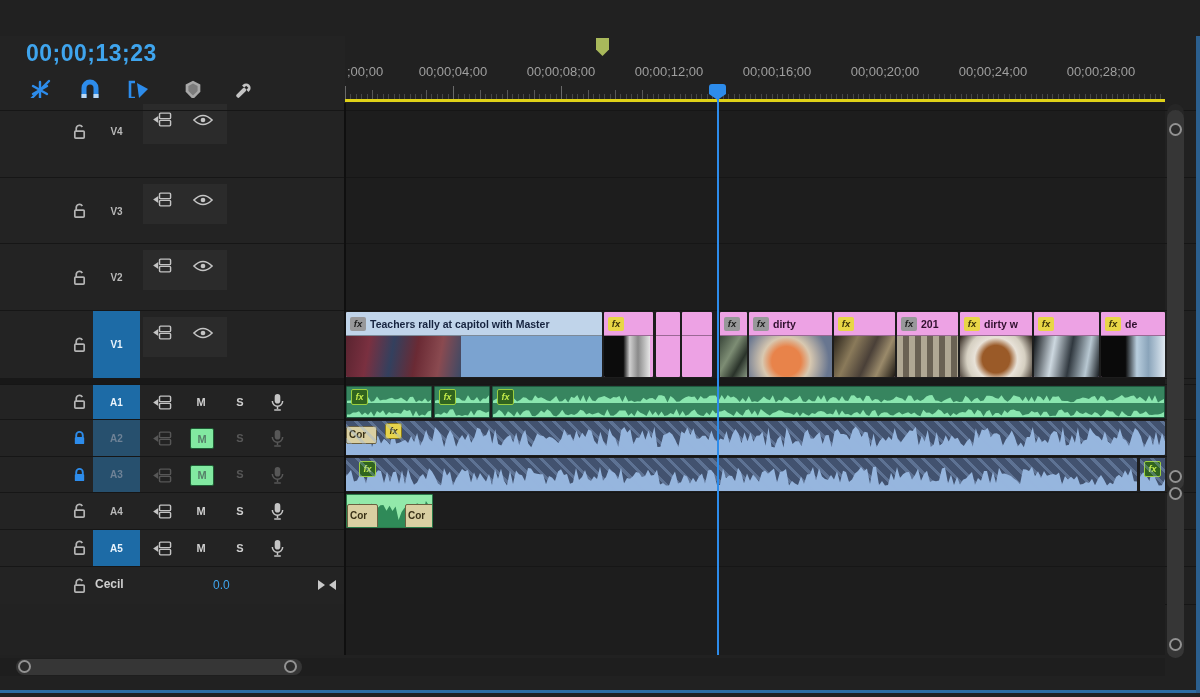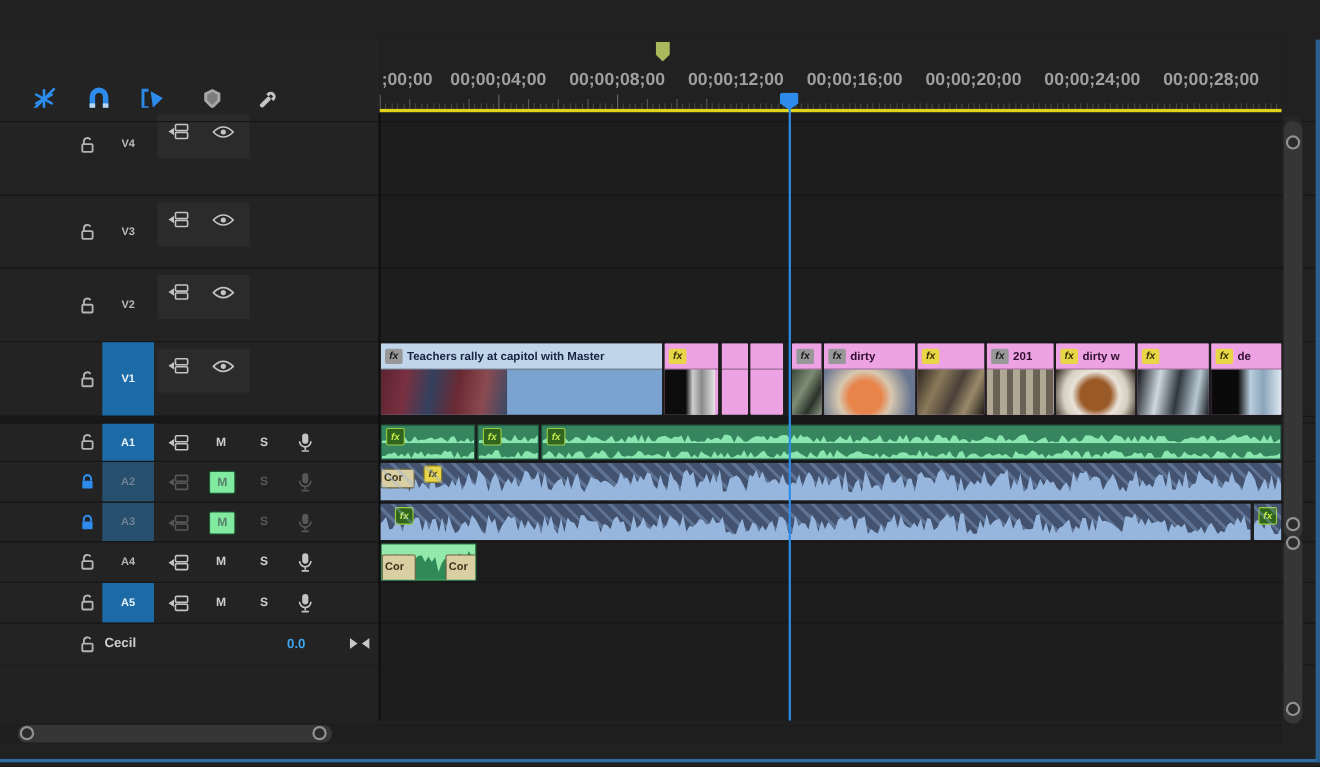--- a/index.html
+++ b/index.html
@@ -11,21 +11,21 @@
   .tab{position:absolute;top:0;height:32px;line-height:32px;font-size:14px;font-weight:bold;color:#9b9b9b;cursor:default;}
   .tab.active{color:#e2e2e2;}
   .tab-close{position:absolute;top:0;height:32px;line-height:32px;font-size:14px;color:#9b9b9b;}
   .tab-menu{position:absolute;top:0;height:32px;line-height:30px;font-size:17px;color:#c8c8c8;letter-spacing:-1px;}
   #tab-underline{left:160px;top:30px;width:188px;height:3px;background:#c9c9c9;border-radius:2px;}
   
   #leftcol{left:0;top:36px;width:345px;height:619px;background:#232323;}
   #timecode{left:26px;top:40px;font-size:23px;font-weight:bold;letter-spacing:.5px;}
   
   #ruler{left:345px;top:36px;width:823px;height:67px;background:#212121;overflow:hidden;}
-  .rlabel{position:absolute;top:28px;font-size:16px;color:#9f9f9f;white-space:nowrap;font-weight:bold;}
+  .rlabel{position:absolute;top:28px;font-size:13px;color:#9f9f9f;white-space:nowrap;}
   .tick{position:absolute;bottom:4px;width:1px;background:#4a4a4a;}
   #workbar{left:345px;top:99px;width:820px;height:3px;background:#e0d218;}
   
   .rowline{position:absolute;left:0;width:1200px;height:1px;background:#161616;}
   .hdr-row{position:absolute;left:0;width:345px;background:#232323;}
   .cnt-row{position:absolute;left:345px;width:820px;background:#1d1d1d;overflow:hidden;}
   .vsep{left:344px;top:103px;width:2px;height:552px;background:#0f0f0f;}
   .namebox{position:absolute;left:93px;width:47px;display:flex;align-items:center;justify-content:center;
            font-size:10px;font-weight:bold;}
   .msbtn{position:absolute;width:22px;height:19px;display:flex;align-items:center;justify-content:center;
@@ -76,20 +76,21 @@
   #right-blue{left:1196px;top:36px;width:4px;height:657px;background:#2b5f8e;}
   svg{display:block;}
 </style>
 </head>
 <body>
 
 <div id="app">
 
 
   <div id="leftcol" class="abs"></div>
+  <div id="timecode" class="abs" style="color: rgb(63, 165, 238);">00;00;13;23</div>
   <div id="toolrow" class="abs">
       <div style="position: absolute; left: 28px; top: 78px; width: 26px; height: 24px;">
         <svg width="24" height="24" viewBox="0 0 24 24">
           <g stroke="#2d8ceb" stroke-width="2.4" stroke-linecap="round">
             <line x1="12" y1="4" x2="12" y2="20"></line>
             <line x1="5" y1="8" x2="19" y2="16"></line>
             <line x1="19" y1="8" x2="5" y2="16"></line>
             <line x1="3" y1="21" x2="21" y2="3"></line>
           </g>
         </svg>
@@ -699,21 +700,21 @@
       <div class="cnt-row" style="left: 345px; top: 530px; height: 36px;"></div>
       <div class="rowline" style="top: 529px;"></div>
       <div class="hdr-row" style="left: 0px; top: 567px; height: 37px;">
         <div style="position: absolute; left: 72px; top: 11px;">
           <svg width="15" height="16" viewBox="0 0 16 16">
             <path d="M4.5 7V4.5a3.5 3.5 0 0 1 6.5-1.8" fill="none" stroke="#b4b4b4" stroke-width="1.8"></path>
             <rect x="3" y="7" width="10" height="7.5" rx="1" fill="none" stroke="#b4b4b4" stroke-width="1.8"></rect>
           </svg>
         </div>
         <div style="position: absolute; left: 95px; top: 10px; font-size: 12px; font-weight: bold; color: rgb(207, 207, 207);">Cecil</div>
-        <div style="position: absolute; left: 213px; top: 11px; font-size: 12px; font-weight: bold; color: rgb(63, 165, 238); margin-left: 48px;">0.0</div>
+        <div style="position: absolute; left: 213px; top: 11px; font-size: 12px; font-weight: normal; color: rgb(63, 165, 238);">0.0</div>
         <div style="position: absolute; left: 318px; top: 12px;">
           <svg width="18" height="12" viewBox="0 0 18 12">
             <polygon points="0,1 7,6 0,11" fill="#c8c8c8"></polygon>
             <polygon points="18,1 11,6 18,11" fill="#c8c8c8"></polygon>
           </svg>
         </div>
       </div>
       <div class="cnt-row" style="left: 345px; top: 567px; height: 37px;"></div>
       <div class="rowline" style="top: 566px;"></div>
       <div class="rowline" style="top: 604px;"></div>

